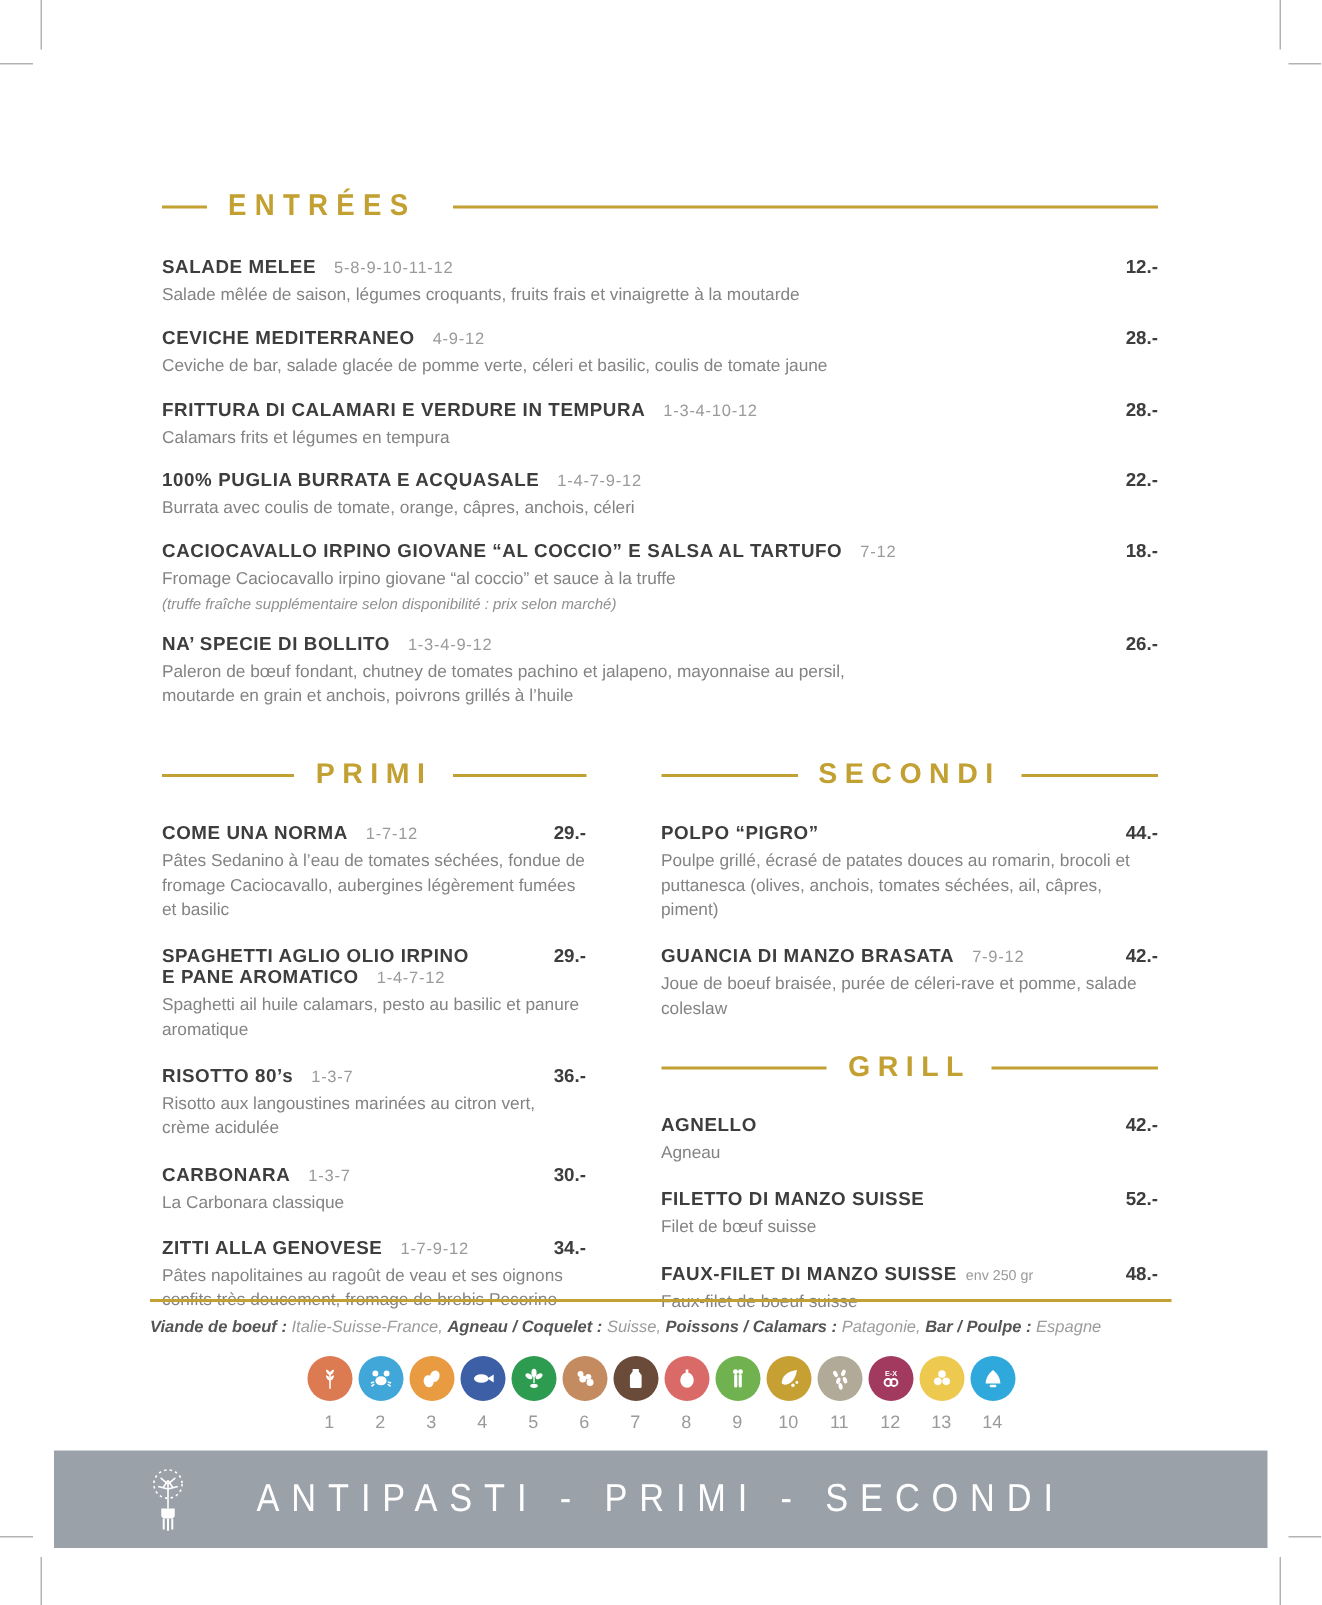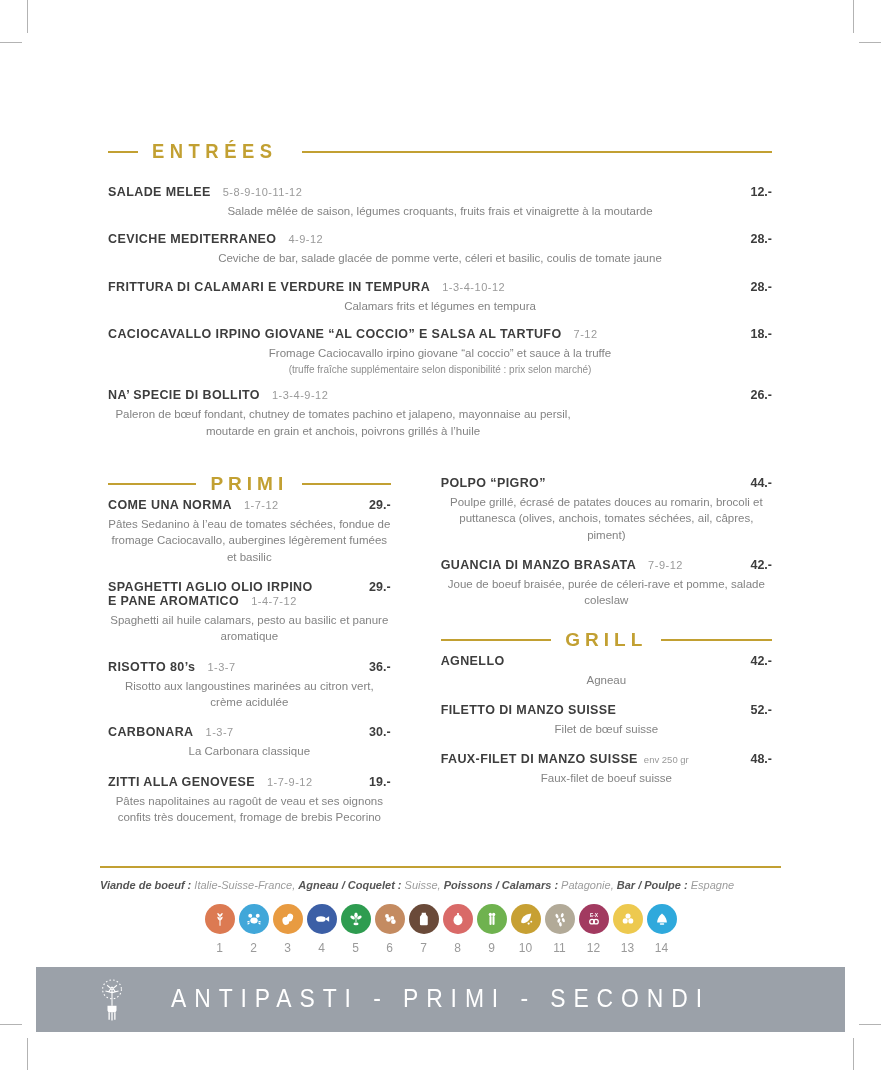--- a/index.html
+++ b/index.html
@@ -1,51 +1,51 @@
 <!DOCTYPE html>
 <html><head>
 <meta charset="utf-8">
 <style>
   html,body{margin:0;padding:0;background:#fff;}
   .page{position:relative;width:881px;height:1070px;background:#fff;overflow:hidden;
         font-family:"Liberation Sans",sans-serif;color:#3d3d3d;}
   .cropmark{position:absolute;background:#b3b3b3;}
 
   
-  .content{position:absolute;left:108px;top:140px;width:664px;}
+  .content{position:absolute;left:108px;top:126px;width:664px;}
 
   
   .sec-head{display:flex;align-items:center;gap:14px;color:#c2a032;font-weight:bold;}
   .sec-head .line{height:2px;background:#c2a032;}
   .sec-head .dash{width:30px;height:2px;background:#c2a032;}
   .sec-head .grow{flex:1;}
   .sec-title{font-size:20px;letter-spacing:6px;transform:scaleX(.92);transform-origin:left center;white-space:nowrap;}
   .col-head{display:flex;align-items:center;gap:14px;color:#c2a032;font-weight:bold;}
   .col-head .line{flex:1;height:2px;background:#c2a032;}
   .col-title{font-size:19px;letter-spacing:5px;white-space:nowrap;}
 
   
-  .menu-item{margin-bottom:13px;text-align:center;}
+  .menu-item{margin-bottom:13px;}
   .irow{display:flex;align-items:baseline;}
   .iname{font-size:12.5px;font-weight:bold;letter-spacing:.4px;color:#3d3d3d;white-space:nowrap;}
   .ialg{font-size:11px;color:#9a9a9a;margin-left:12px;letter-spacing:.5px;white-space:nowrap;}
   .isize{font-size:9.5px;color:#9a9a9a;margin-left:6px;}
   .ispacer{flex:1;}
   .iprice{font-size:12.5px;font-weight:bold;color:#3d3d3d;white-space:nowrap;}
   .idesc{margin-top:4px;font-size:11.5px;line-height:1.42;color:#838383;}
-  .inote{margin-top:3px;font-size:10px;color:#8f8f8f;}
+  .inote{margin-top:3px;font-size:10px;font-style:italic;color:#8f8f8f;}
 
   .entree-list{margin-top:22px;}
 
   
   .cols{display:flex;gap:50px;margin-top:34px;}
   .col-left{width:290px;}
   .col-right{width:340px;}
   .col-left .menu-item,.col-right .menu-item{margin-bottom:15px;}
-  .col-items{margin-top:3px;}
+  .col-items{margin-top:20px;}
   .grill-head{margin-top:20px;}
 
   
   .bottom{position:absolute;left:100px;right:100px;top:866px;}
   .gold-rule{height:2px;background:#c2a032;}
   .provenance{margin-top:11px;text-align:left;font-size:11px;font-style:italic;color:#9c9c9c;}
   .provenance b{color:#555;font-weight:bold;}
   .allergen-row{margin-top:13px;display:flex;justify-content:center;gap:4px;}
   .a-icon{width:30px;height:30px;border-radius:50%;display:flex;align-items:center;justify-content:center;}
   .a-icon svg{display:block;}
@@ -104,20 +104,29 @@
       <div class="menu-item">
         <div class="irow">
           <span class="iname">FRITTURA DI CALAMARI E VERDURE IN TEMPURA</span>
           <span class="ialg">1-3-4-10-12</span>
           <span class="ispacer"></span>
           <span class="iprice">28.-</span>
         </div>
         <div class="idesc">Calamars frits et légumes en tempura</div>
       </div>
 
+      <div class="menu-item">
+        <div class="irow">
+          <span class="iname">100% PUGLIA BURRATA E ACQUASALE</span>
+          <span class="ialg">1-4-7-9-12</span>
+          <span class="ispacer"></span>
+          <span class="iprice">22.-</span>
+        </div>
+        <div class="idesc">Burrata avec coulis de tomate, orange, câpres, anchois, céleri</div>
+      </div>
 
       <div class="menu-item">
         <div class="irow">
           <span class="iname">CACIOCAVALLO IRPINO GIOVANE “AL COCCIO” E SALSA AL TARTUFO</span>
           <span class="ialg">7-12</span>
           <span class="ispacer"></span>
           <span class="iprice">18.-</span>
         </div>
         <div class="idesc">Fromage Caciocavallo irpino giovane “al coccio” et sauce à la truffe</div>
         <div class="inote">(truffe fraîche supplémentaire selon disponibilité : prix selon marché)</div>
@@ -185,28 +194,33 @@
               <span class="iprice">30.-</span>
             </div>
             <div class="idesc">La Carbonara classique</div>
           </div>
 
           <div class="menu-item">
             <div class="irow">
               <span class="iname">ZITTI ALLA GENOVESE</span>
               <span class="ialg">1-7-9-12</span>
               <span class="ispacer"></span>
-              <span class="iprice">19.-</span>
+              <span class="iprice">34.-</span>
             </div>
             <div class="idesc">Pâtes napolitaines au ragoût de veau et ses oignons confits très doucement, fromage de brebis Pecorino</div>
           </div>
         </div>
       </div>
 
       <div class="col-right">
+        <div class="col-head">
+          <div class="line"></div>
+          <div class="col-title">SECONDI</div>
+          <div class="line"></div>
+        </div>
 
         <div class="col-items">
           <div class="menu-item">
             <div class="irow">
               <span class="iname">POLPO “PIGRO”</span>
               <span class="ispacer"></span>
               <span class="iprice">44.-</span>
             </div>
             <div class="idesc">Poulpe grillé, écrasé de patates douces au romarin, brocoli et puttanesca (olives, anchois, tomates séchées, ail, câpres, piment)</div>
           </div>

